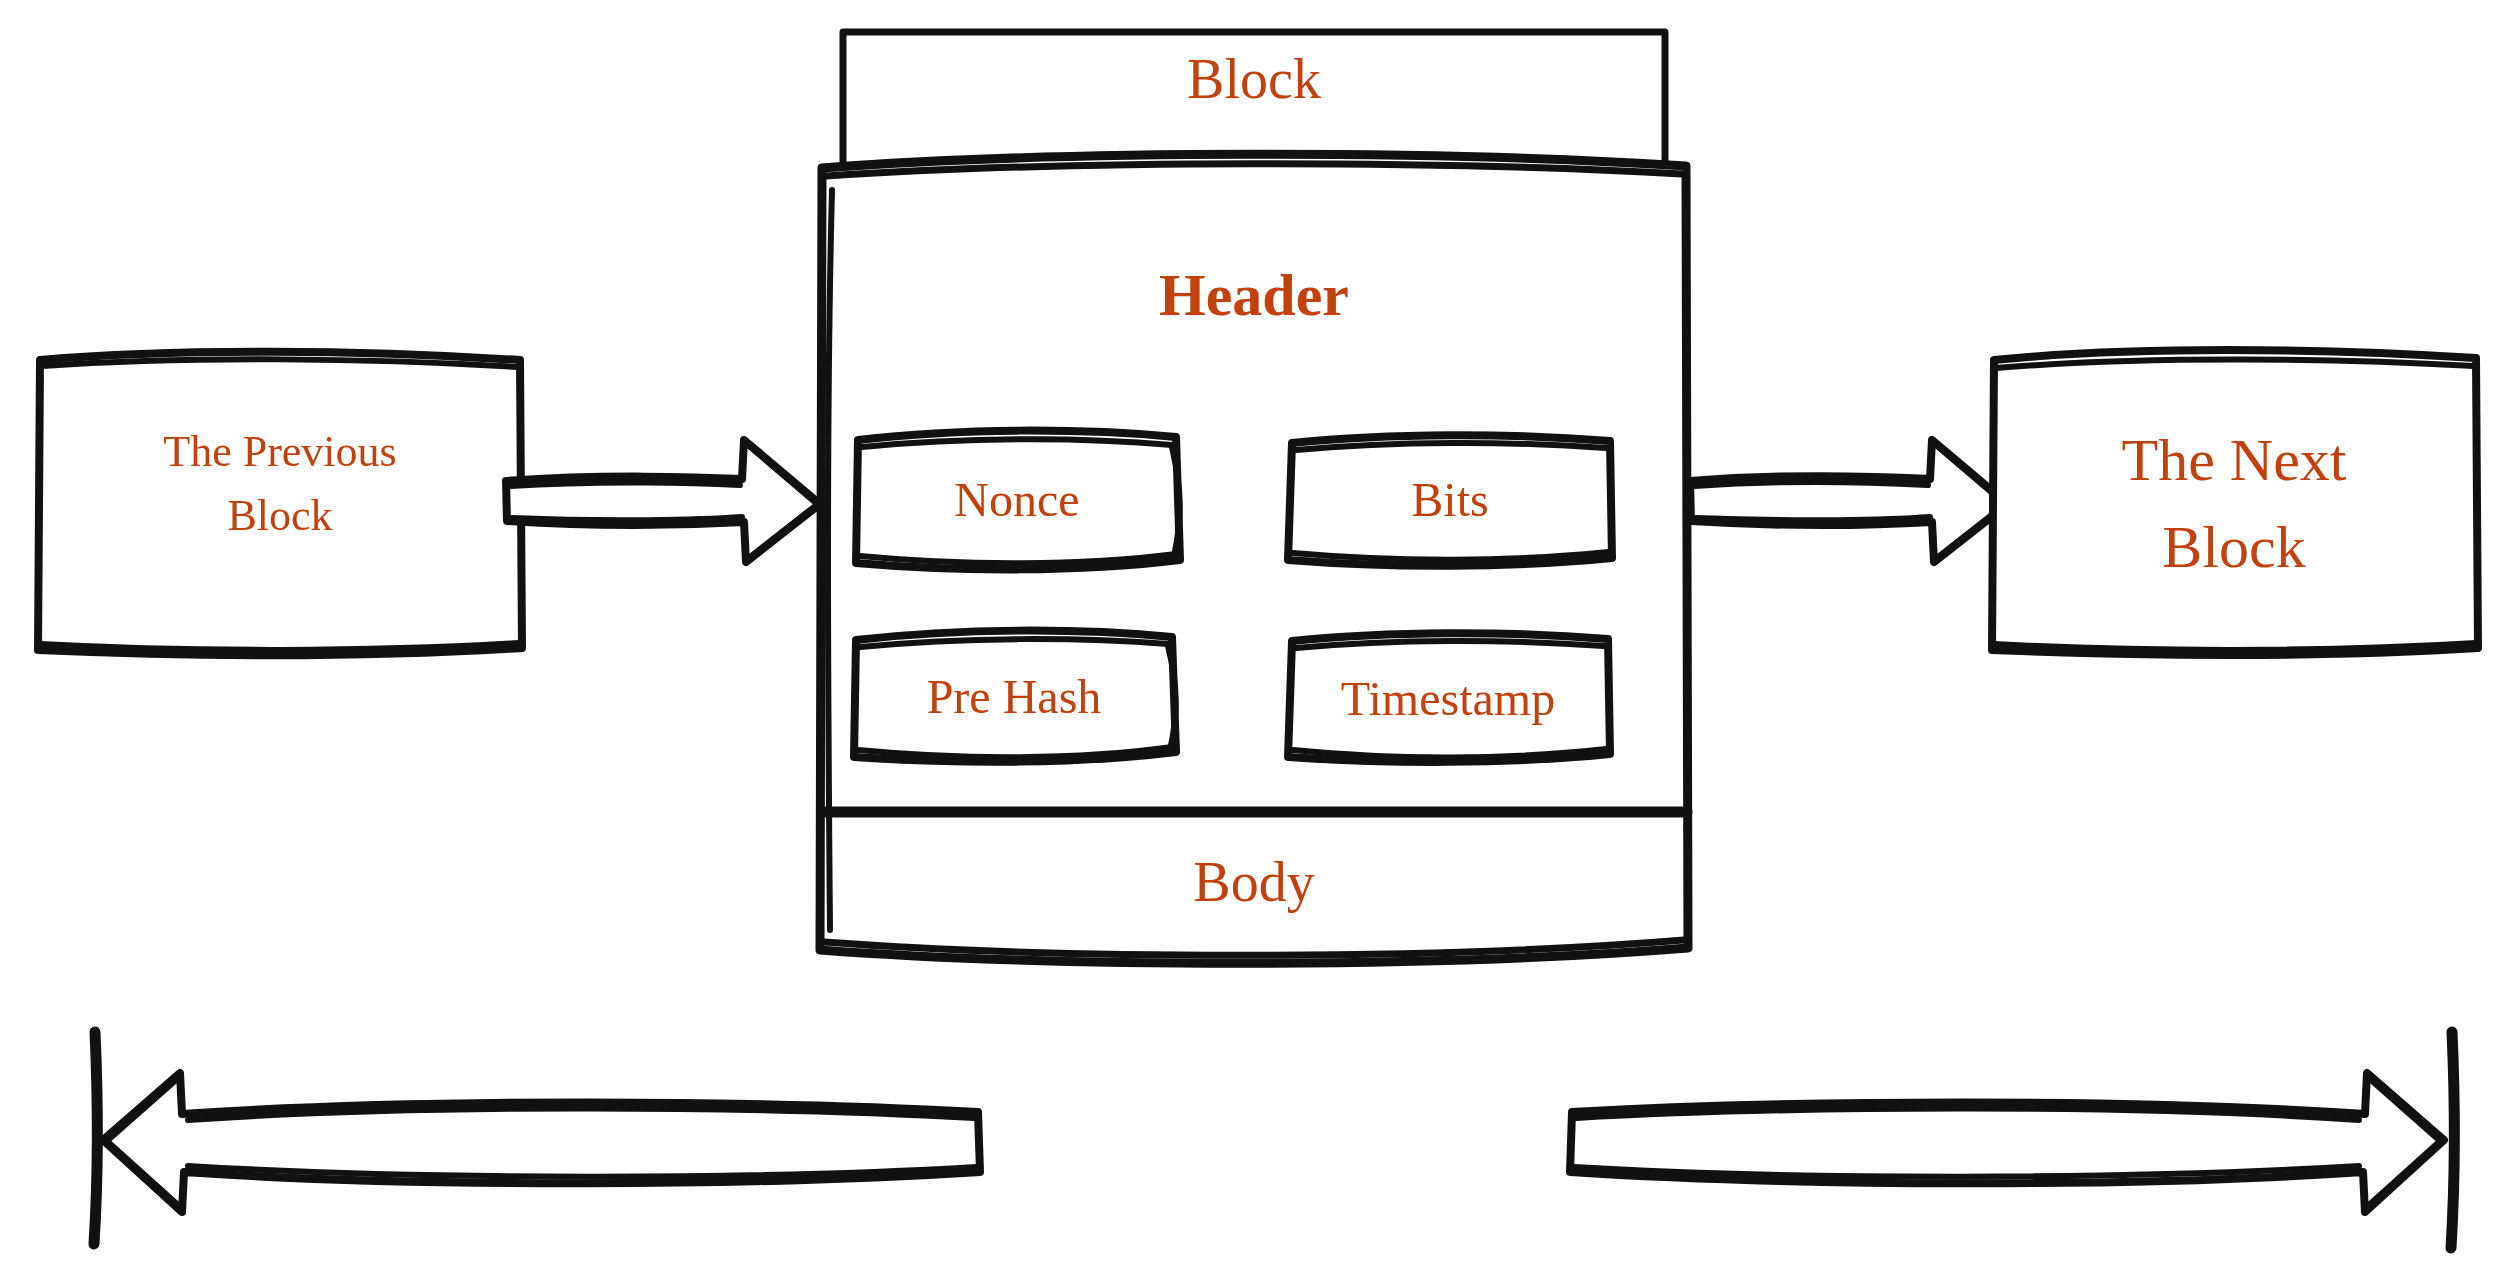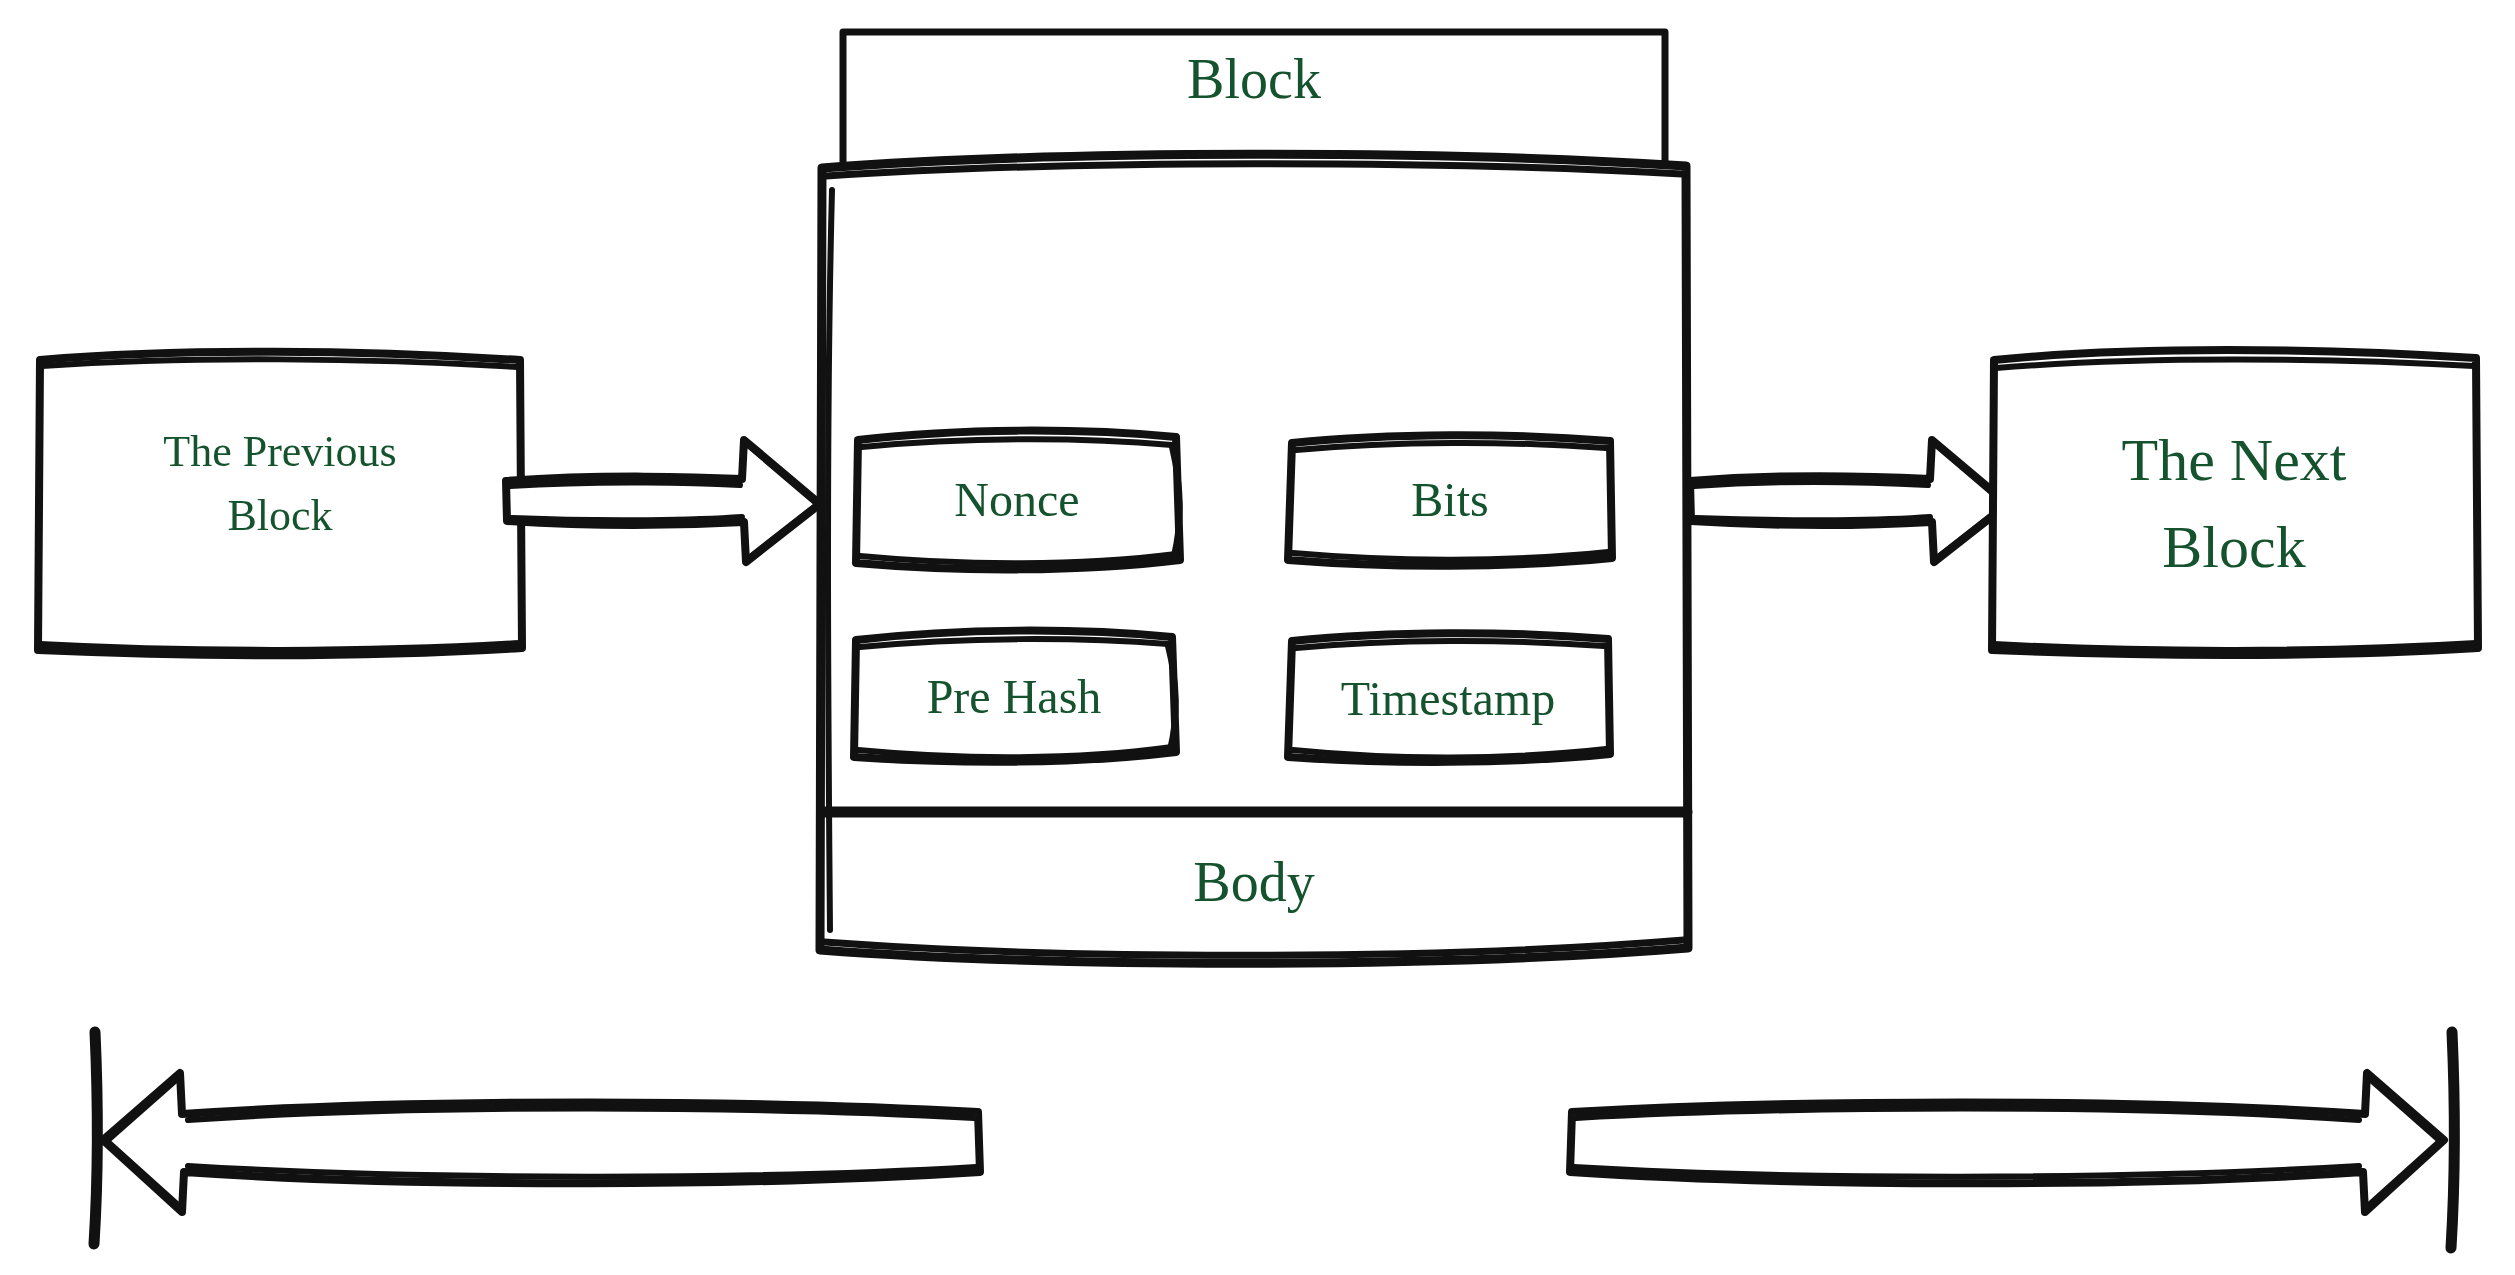--- a/index.html
+++ b/index.html
@@ -23,21 +23,21 @@
     top: 0;
     width: 2515px;
     height: 1275px;
   }
   .lbl {
     position: absolute;
     display: flex;
     align-items: center;
     justify-content: center;
     text-align: center;
-    color: #14532d;
+    color: #c2410c;
     white-space: pre-line;
     line-height: 1.45;
     user-select: none;
   }
   .lbl-prev-block {
     left: 38px; top: 338px; width: 484px; height: 292px;
     font-size: 44px;
   }
   .lbl-next-block {
     left: 1992px; top: 358px; width: 484px; height: 292px;
@@ -233,20 +233,21 @@
     <g>
       <path class="stroke sw11" d="M 2452 1032 C 2456 1120, 2455 1182, 2451 1248"></path>
     </g>
   </svg>
 
   <div class="lbl lbl-prev-block">The Previous
 Block</div>
 
   <div class="lbl lbl-block-title">Block</div>
 
+  <div class="lbl lbl-header-title">Header</div>
 
   <div class="lbl lbl-field lbl-nonce">Nonce</div>
 
   <div class="lbl lbl-field lbl-prehash">Pre Hash</div>
 
   <div class="lbl lbl-field lbl-bits">Bits</div>
 
   <div class="lbl lbl-field lbl-timestamp">Timestamp</div>
 
   <div class="lbl lbl-body-title">Body</div>

